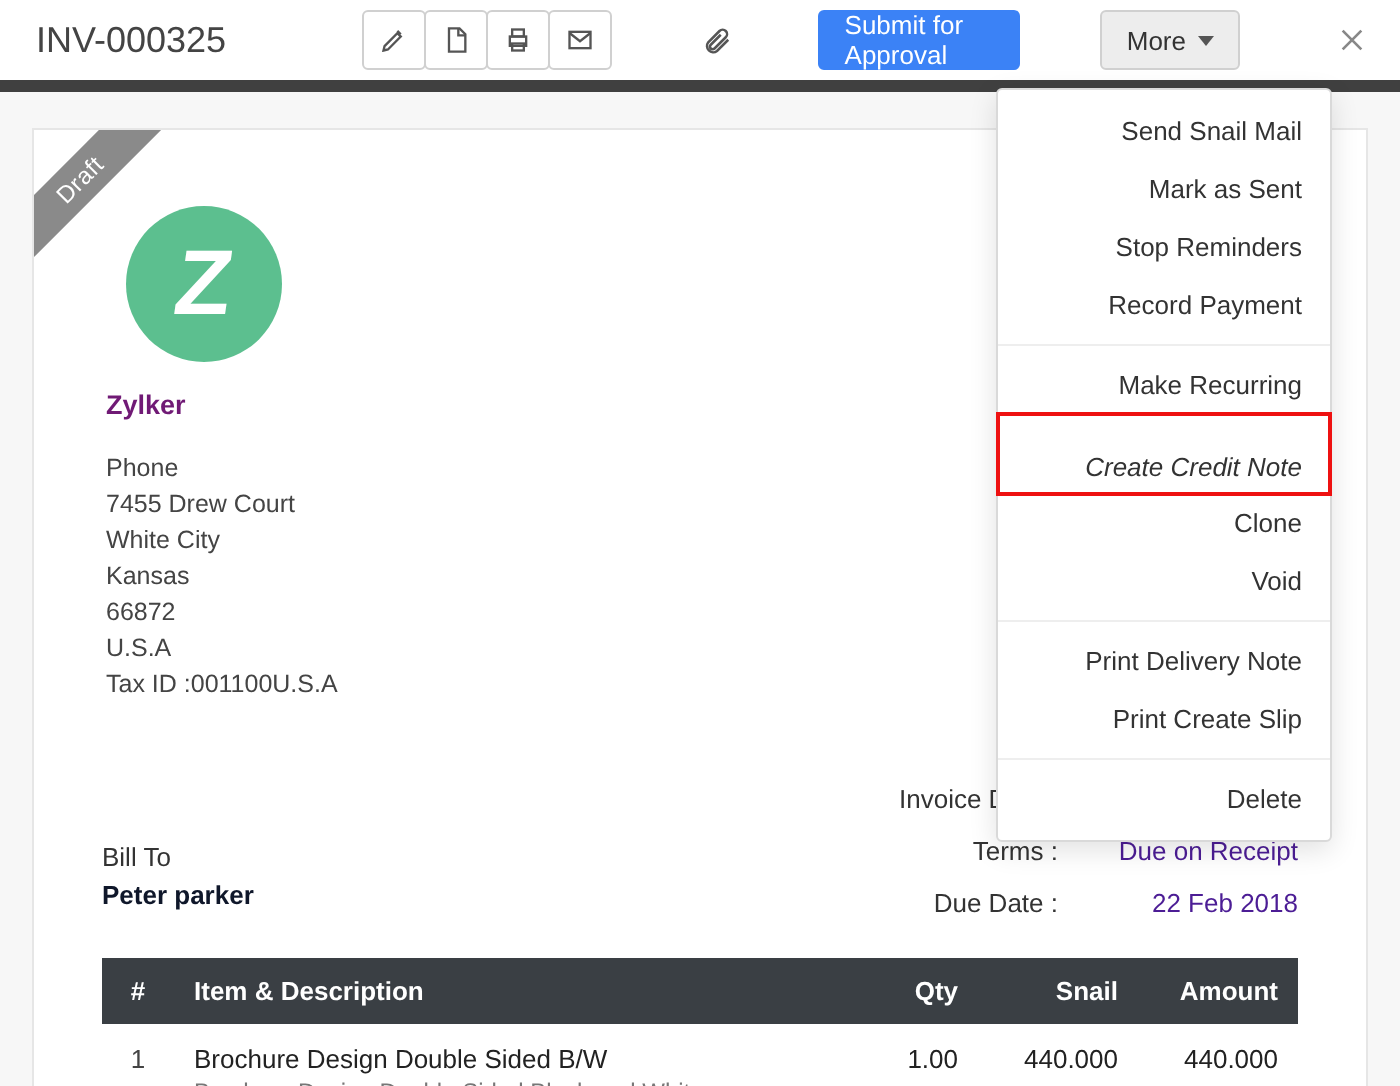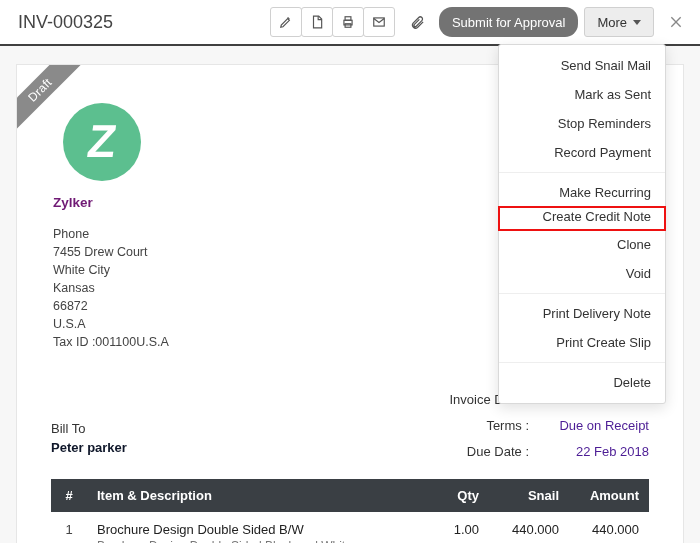--- a/index.html
+++ b/index.html
@@ -9,24 +9,25 @@
     color: #333;
     background: #f7f7f7;
     width: 700px;
     height: 543px;
     overflow: hidden;
     position: relative;
   }
   .topbar {
     height: 46px;
     background: #fff;
-    border-bottom: 2px solid #404040;
+    border-bottom: 6px solid #404040;
     display: flex;
     align-items: center;
     padding: 0 12px 0 18px;
+    gap: 34px;
   }
   .page-title {
     font-size: 18px;
     color: #444;
     font-weight: 400;
     flex: none;
   }
   .spacer { flex: 1; }
   .icon-btn {
     width: 32px;
@@ -51,21 +52,21 @@
   .btn {
     height: 30px;
     padding: 0 12px;
     border-radius: 3px;
     font-size: 13px;
     display: inline-flex;
     align-items: center;
     cursor: pointer;
     border: 1px solid transparent;
   }
-  .btn-primary { background: #737373; color: #fff; border-radius: 13px; }
+  .btn-primary { background: #3b82f6; color: #fff; }
   .btn-default { background: #ededed; border-color: #d0d0d0; color: #333; margin-left: 6px; }
   .caret {
     display: inline-block;
     margin-left: 6px;
     width: 0; height: 0;
     border-left: 4px solid transparent;
     border-right: 4px solid transparent;
     border-top: 5px solid #555;
   }
   .close-x {
@@ -168,21 +169,21 @@
   .dropdown .mi {
     padding: 7px 14px;
     color:#333;
     cursor: pointer;
     font-size: 13px;
     white-space: nowrap;
   }
   .dropdown .sep { height:1px; background:#eee; margin:5px 0; }
   .dropdown .highlight {
     outline: 2px solid #e11; outline-offset: -1px;
-    padding-top:2px; padding-bottom:6px;
+    padding-top:19px; padding-bottom:6px;font-style:italic;
   }
 
   svg { display:block; }
 </style>
 </head>
 <body>
 
 <div class="topbar">
   <div class="page-title">INV-000325</div>
   <div class="spacer"></div>

